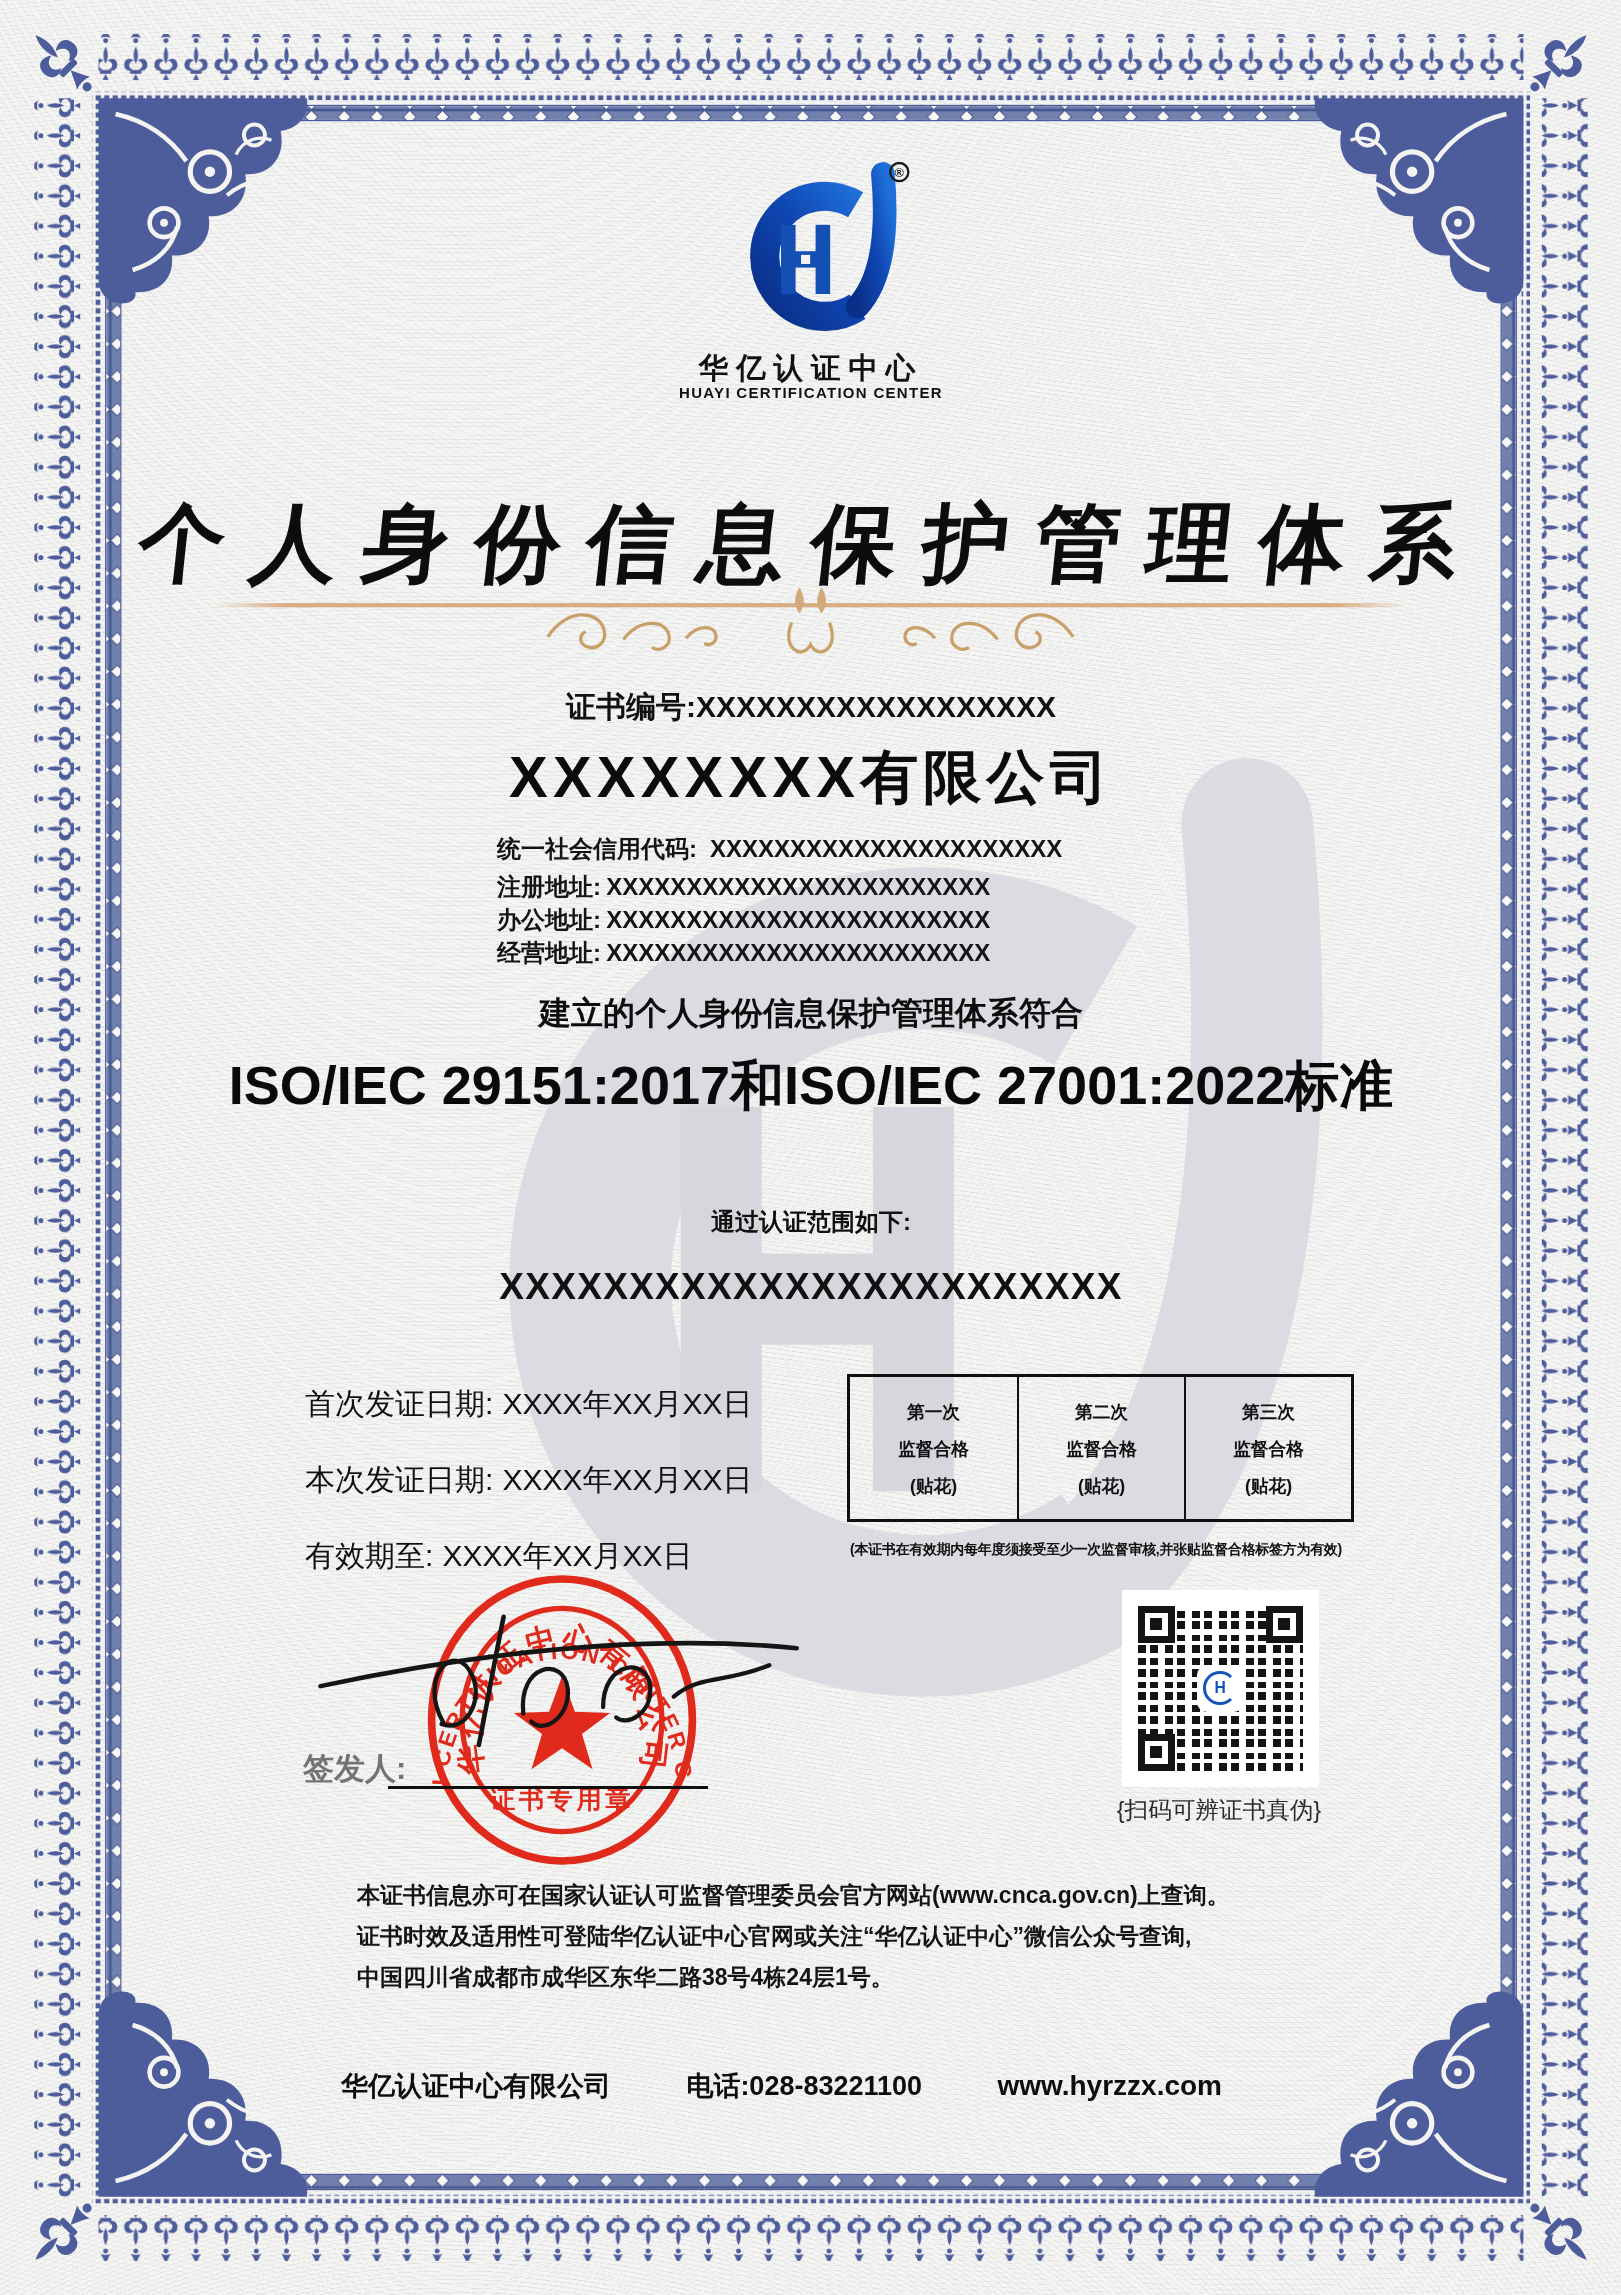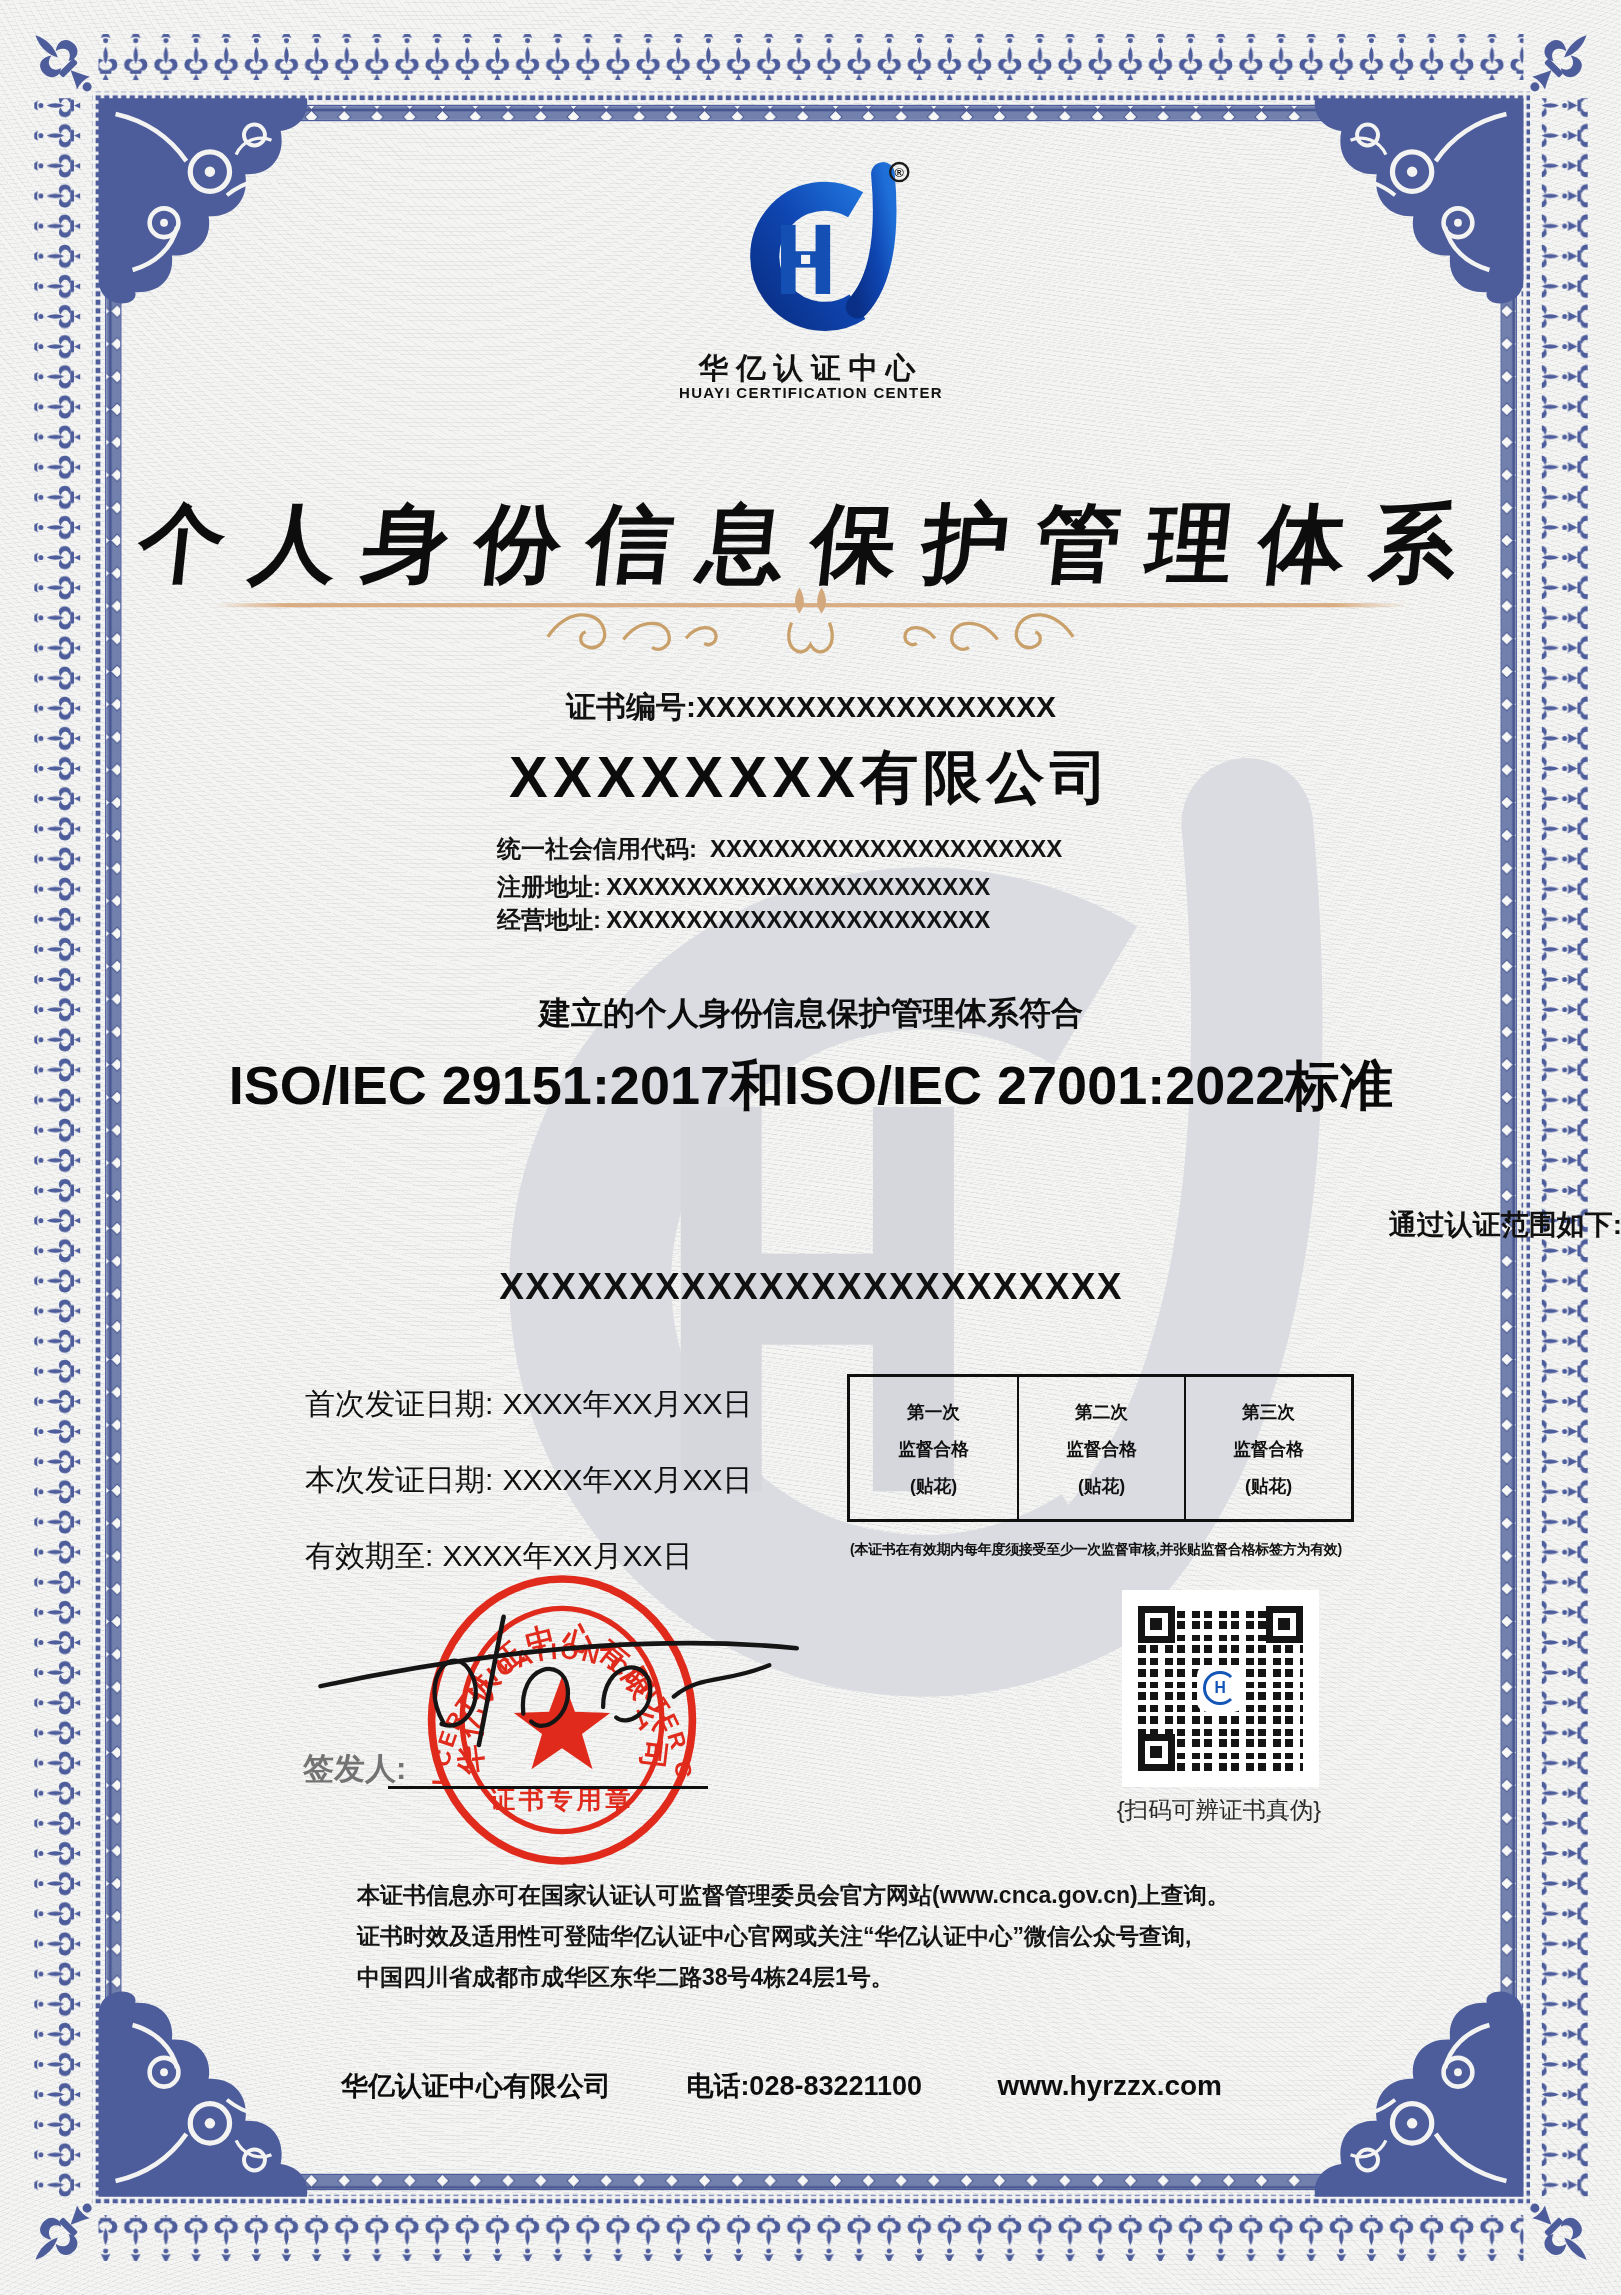--- a/index.html
+++ b/index.html
@@ -25,21 +25,21 @@
 
   .info-block{position:absolute; left:497px; top:832px; z-index:3;}
   .info-row{font-size:24px; font-weight:700; color:#141414; line-height:33px; white-space:nowrap;}
   .info-row.first{margin-bottom:5.2px;}
   .info-row .val{margin-left:5.2px;}
   .info-row.first .val{margin-left:13px;}
 
   .conformity{position:absolute; left:0; right:0; top:992px; text-align:center; font-size:32px; font-weight:800; color:#0d0d0d; z-index:3;}
   .standards{position:absolute; left:0; right:0; top:1050px; text-align:center; font-size:54px; font-weight:900; color:#0a0a0a; white-space:nowrap; z-index:3;}
 
-  .scope-head{position:absolute; left:0; right:0; top:1206px; text-align:right; font-size:28px; font-weight:700; color:#111; z-index:3;}
+  .scope-head{position:absolute; left:0; right:0; top:1206px; text-align:center; font-size:24px; font-weight:700; color:#111; z-index:3;}
   .scope-val{position:absolute; left:0; right:0; top:1266px; text-align:center; font-size:37px; font-weight:700; letter-spacing:1.3px; color:#111; z-index:3;}
 
   .dates-block{position:absolute; left:305px; top:1384px; z-index:3;}
   .date-row{font-size:30px; font-weight:400; color:#101010; margin-bottom:35px; white-space:nowrap;}
   .date-row .val{margin-left:9.2px;}
 
   .sup-table{position:absolute; left:847px; top:1374px; width:507px; height:148px; border:3.3px solid #101010; box-sizing:border-box; display:grid; grid-template-columns:1fr 1fr 1fr; z-index:3; background:transparent;}
   .sup-cell{text-align:center; padding-top:17px; font-size:17.7px; font-weight:700; color:#101010; line-height:37px;}
   .sup-cell + .sup-cell{border-left:2.6px solid #101010;}
   .sup-note{position:absolute; left:811px; top:1541px; width:570px; text-align:center; font-size:14px; font-weight:700; color:#101010; z-index:3; letter-spacing:-0.3px;}
@@ -219,20 +219,23 @@
   <div class="company">XXXXXXXX有限公司</div>
 
   <div class="info-block">
     <div class="info-row first">
       <span>统一社会信用代码:</span><span class="val">XXXXXXXXXXXXXXXXXXXXXX</span>
     </div>
     <div class="info-row">
       <span>注册地址:</span><span class="val">XXXXXXXXXXXXXXXXXXXXXXXX</span>
     </div>
     <div class="info-row">
+      <span>办公地址:</span><span class="val">XXXXXXXXXXXXXXXXXXXXXXXX</span>
+    </div>
+    <div class="info-row">
       <span>经营地址:</span><span class="val">XXXXXXXXXXXXXXXXXXXXXXXX</span>
     </div>
   </div>
 
   <div class="conformity">建立的个人身份信息保护管理体系符合</div>
   <div class="standards">ISO/IEC 29151:2017和ISO/IEC 27001:2022标准</div>
 
   <div class="scope-head">通过认证范围如下:</div>
   <div class="scope-val">XXXXXXXXXXXXXXXXXXXXXXXX</div>
 

